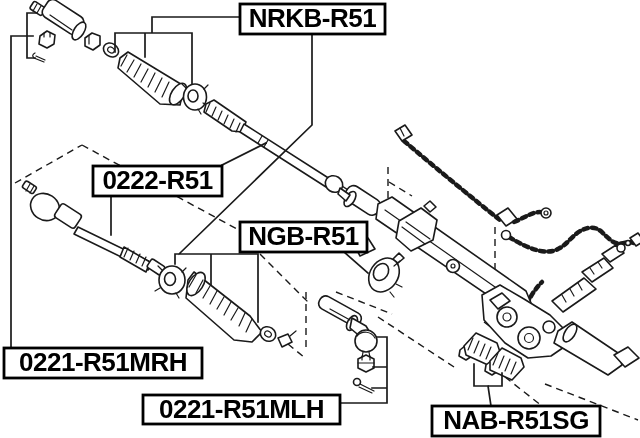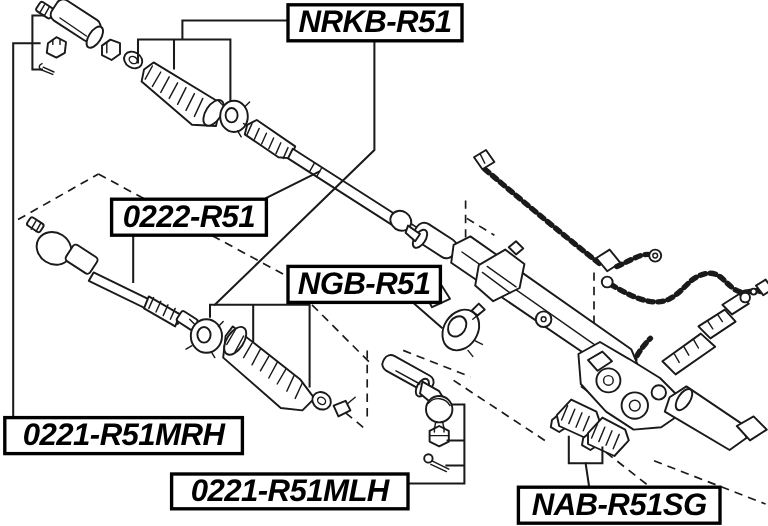--- a/index.html
+++ b/index.html
@@ -1,16 +1,16 @@
 <!DOCTYPE html>
 <html><head>
 <meta charset="utf-8">
 <style>
   html,body{margin:0;padding:0;background:#fff;}
-  .stage{width:640px;height:438px;position:relative;background:#fff;overflow:hidden;font-style:italic;}
+  .stage{width:640px;height:438px;position:relative;background:#fff;overflow:hidden;}
   svg{display:block;}
   .part{stroke:#1a1a1a;stroke-width:1.6;fill:#fff;stroke-linejoin:round;stroke-linecap:round;}
   .detail{stroke:#1a1a1a;stroke-width:1.2;fill:none;stroke-linecap:round;}
   .leader{stroke:#1a1a1a;stroke-width:1.7;fill:none;stroke-linecap:square;}
   .phantom{stroke:#1a1a1a;stroke-width:1.4;fill:none;stroke-dasharray:7 5;stroke-linecap:butt;}
   .pipe{stroke:#1a1a1a;stroke-width:4.5;fill:none;stroke-dasharray:4.5 4;stroke-linecap:round;}
   .labelbox{fill:#ffffff;stroke:#000000;stroke-width:2.8;}
   .labeltext{font-family:"Liberation Sans","DejaVu Sans",sans-serif;font-weight:bold;font-size:26px;letter-spacing:-0.5px;fill:#000000;}
 </style>
 </head>

